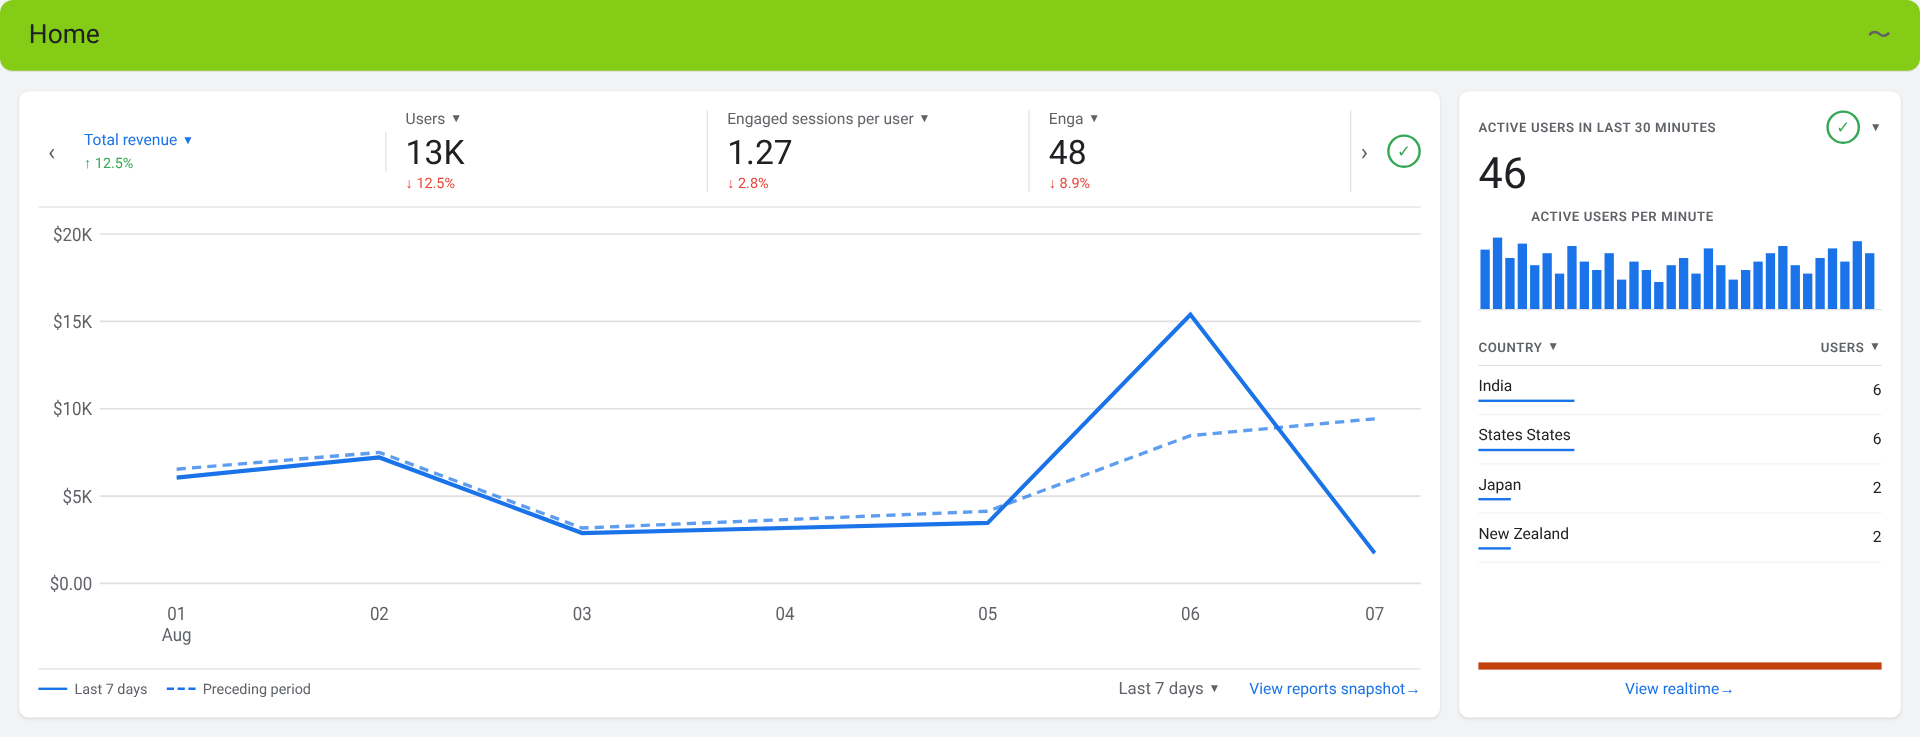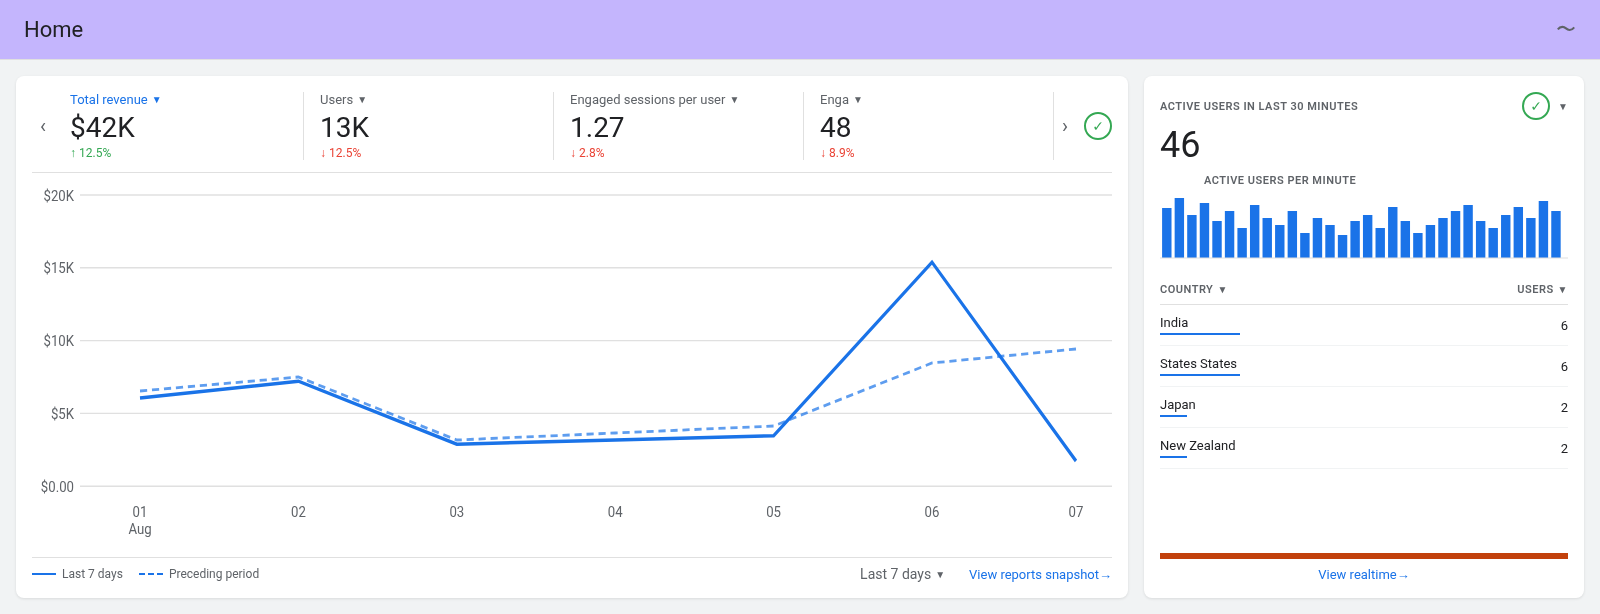--- a/index.html
+++ b/index.html
@@ -3,26 +3,27 @@
   <meta charset="utf-8">
   <style>
     * { box-sizing: border-box; margin: 0; padding: 0; }
     body {
       font-family: 'Google Sans', Roboto, Arial, sans-serif;
       background: #f1f3f4;
       color: #202124;
       font-size: 14px;
     }
     .page-header {
-      background: #c4b5fd;
+      background: #84cc16;
       padding: 16px 24px;
       border-bottom: 1px solid #e0e0e0;
       display: flex;
       align-items: center;
       justify-content: space-between;
+      border-radius: 11px;
     }
     .page-title {
       font-size: 22px;
       font-weight: 400;
       color: #202124;
     }
     .header-icon {
       color: #5f6368;
       font-size: 20px;
       cursor: pointer;
@@ -39,21 +40,21 @@
       flex: 1;
       padding: 16px;
       display: flex;
       flex-direction: column;
       box-shadow: 0 1px 3px rgba(0,0,0,0.1);
       overflow: hidden;
     }
     .right-panel {
       background: #fff;
       border-radius: 8px;
-      width: 440px;
+      width: 368px;
       padding: 16px;
       display: flex;
       flex-direction: column;
       box-shadow: 0 1px 3px rgba(0,0,0,0.1);
     }
     
     .metrics-row {
       display: flex;
       align-items: center;
       padding: 0 0 12px 0;
@@ -271,21 +272,20 @@
   <div class="left-panel">
 
     <div class="metrics-row">
       <span class="nav-arrow">‹</span>
 
       <div class="metric-item">
         <div class="metric-label blue">
           <span>Total revenue</span>
           <span class="dropdown-arrow">▼</span>
         </div>
-        <div class="metric-value">$42K</div>
         <div class="metric-change up">↑ 12.5%</div>
       </div>
 
       <div class="metric-item">
         <div class="metric-label gray">
           <span>Users</span>
           <span class="dropdown-arrow">▼</span>
         </div>
         <div class="metric-value">13K</div>
         <div class="metric-change down">↓ 12.5%</div>

